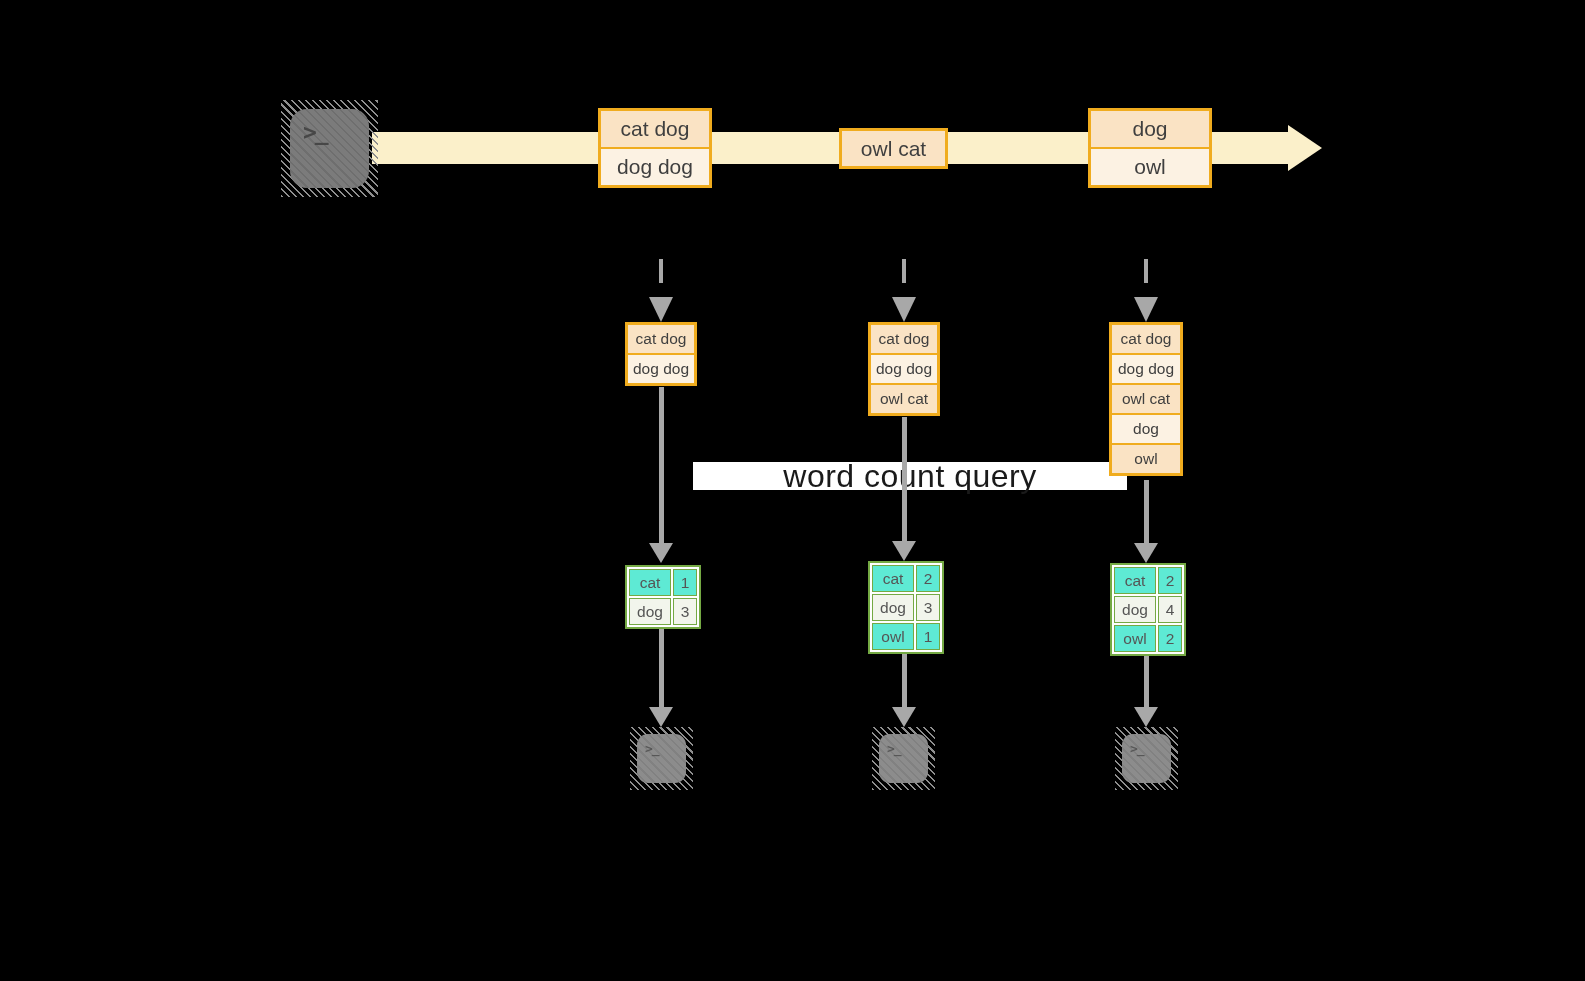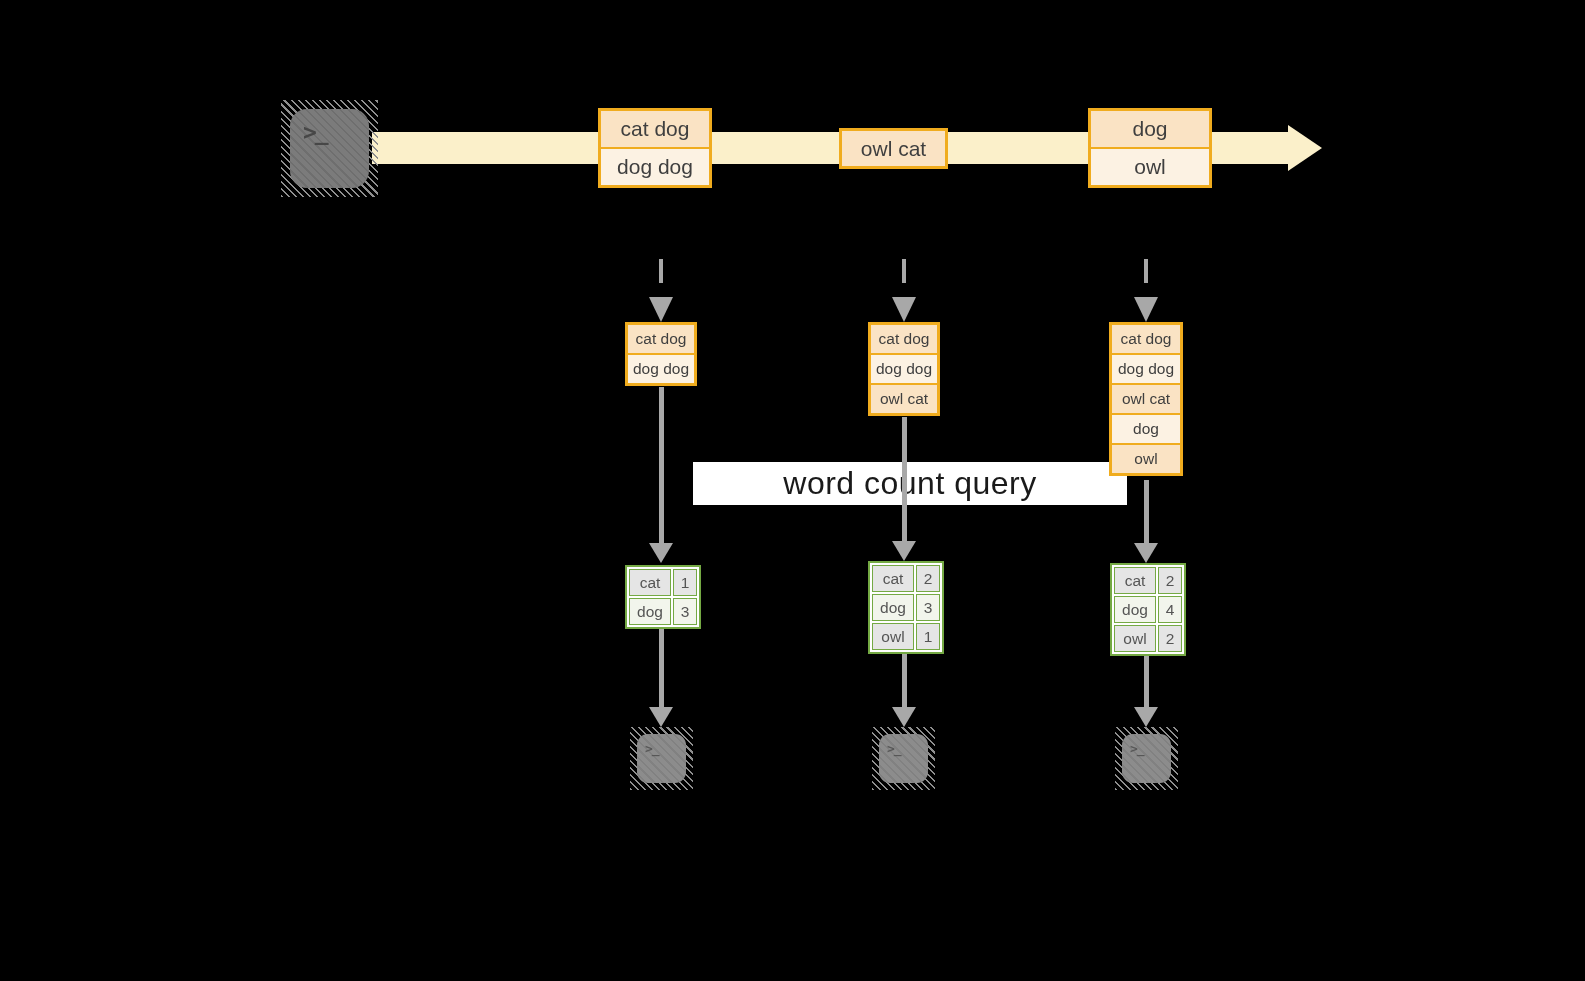--- a/index.html
+++ b/index.html
@@ -37,21 +37,21 @@
 
   
   .stack{position:absolute;top:322px;z-index:5;border:3px solid #F0AC1E;background:#F0AC1E;
          display:grid;grid-auto-rows:28px;gap:2px;}
   .stack-1{left:625px;width:72px;}
   .stack-2{left:868px;width:72px;}
   .stack-3{left:1109px;width:74px;}
   .srow{display:flex;align-items:center;justify-content:center;font-size:15.5px;color:#3f3f3f;}
 
   
-  .query-label{position:absolute;left:693px;top:462px;width:434px;height:43px;background:#ffffff;z-index:4;
+  .query-label{position:absolute;left:693px;top:462px;width:434px;height:28px;background:#ffffff;z-index:4;
                display:flex;align-items:center;justify-content:center;font-size:32px;color:#1a1a1a;letter-spacing:0.5px;}
 
   
   .aline{position:absolute;width:5px;background:#A8A8A8;z-index:6;}
   .ahead{position:absolute;width:0;height:0;z-index:6;
          border-left:12px solid transparent;border-right:12px solid transparent;border-top:20px solid #A8A8A8;}
   .dline{position:absolute;width:4px;z-index:6;top:259px;height:40px;
          background:repeating-linear-gradient(180deg,#A8A8A8 0 24px,transparent 24px 40px);}
   .dhead{position:absolute;top:297px;width:0;height:0;z-index:6;
          border-left:12px solid transparent;border-right:12px solid transparent;border-top:25px solid #A8A8A8;}
@@ -65,21 +65,21 @@
   .a-t3{top:656px;height:51px;}  .h-t3{top:707px;}
 
   
   .ctable{position:absolute;z-index:6;background:#ffffff;border:2px solid #74A943;padding:2px;
           display:grid;grid-template-columns:42px 24px;grid-auto-rows:27px;gap:2px;}
   .ctable-1{left:625px;top:565px;}
   .ctable-2{left:868px;top:561px;}
   .ctable-3{left:1110px;top:563px;}
   .ccell{border:1.5px solid #74A943;display:flex;align-items:center;justify-content:center;
          font-size:15.5px;color:#555555;}
-  .gdark{background:#e5e5e5;} .glight{background:#F2F5EC;}
+  .gdark{background:#5eead4;} .glight{background:#F2F5EC;}
 </style>
 </head>
 <body>
 
 <div class="canvas">
 
   <div class="band-shaft"></div>
   <div class="band-head"></div>
 
   <div class="term term-big">

